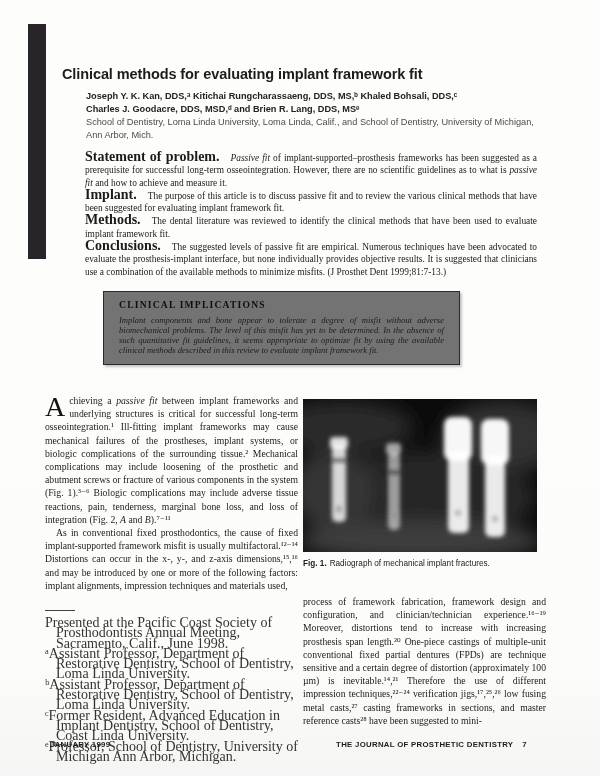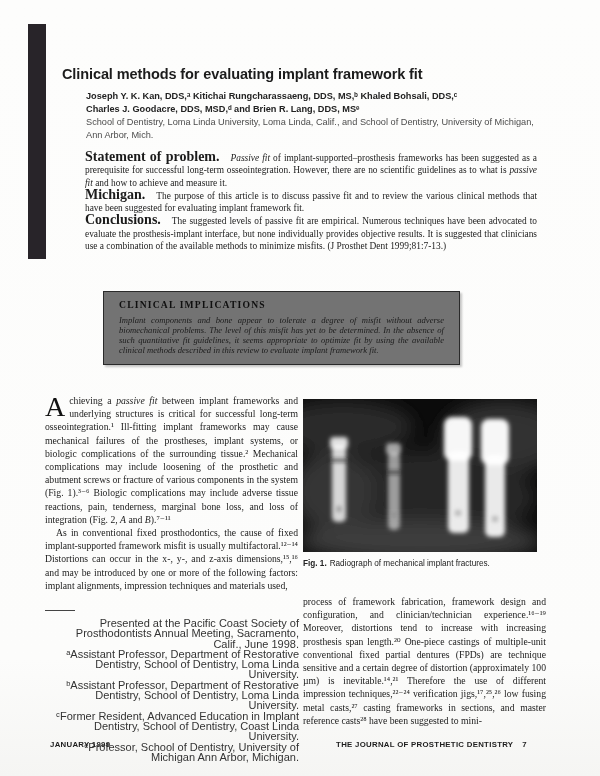--- a/index.html
+++ b/index.html
@@ -27,21 +27,21 @@
   .impl-box { position:absolute; left:103px; top:291px; width:357px; height:74px;
     background:#737373; border:1.8px solid #2a2a2a; padding:7px 15px 0 15px;
     box-shadow:2px 2px 2px rgba(0,0,0,0.22); }
   .impl-title { font-weight:bold; font-size:9.6px; letter-spacing:1.2px; color:#0f0f0f; }
   .impl-body { margin-top:5px; font-style:italic; font-size:8.6px; line-height:10px; text-align:justify; color:#1c1c1c; }
   .col-left { position:absolute; left:45px; top:394px; width:253px;
     font-size:9.7px; line-height:13.2px; text-align:justify; }
   .dropcap { float:left; font-size:28px; line-height:23px; padding:1px 4px 0 0; color:#111; }
   .p-indent { text-indent:11px; }
   .footnotes { position:absolute; left:45px; top:610px; width:254px;
-    font-family:Liberation Sans, sans-serif; font-size:11px; line-height:10.3px; color:#333;text-align:right; }
+    font-family:Liberation Serif, serif; font-size:14px; line-height:10.3px; color:#333; }
   .fn-rule { width:30px; height:1px; background:#444; margin-bottom:7px; }
   .fn { padding-left:11px; text-indent:-11px; }
   .col-right { position:absolute; left:303px; top:395px; width:243px; }
   .figure { width:234px; height:153px; margin-top:4px; background:#000; overflow:hidden; }
   .caption { margin-top:7px; font-family:"Liberation Sans",sans-serif; font-size:8.2px; line-height:10px; color:#222; }
   .caption .cap-label { font-weight:bold; }
   .caption .cap-text { margin-left:3px; }
   .col-right .body-p { margin-top:26px; font-size:9.7px; line-height:13.2px; text-align:justify; color:#1b1b1b; }
   .footer { position:absolute; left:50px; top:740px; width:477px;
     display:flex; justify-content:space-between;
@@ -60,21 +60,22 @@
   <h1 class="title">Clinical methods for evaluating implant framework fit</h1>
 
   <div class="byline">
     <div class="authors">Joseph Y. K. Kan, DDS,ᵃ Kitichai Rungcharassaeng, DDS, MS,ᵇ Khaled Bohsali, DDS,ᶜ</div>
     <div class="authors">Charles J. Goodacre, DDS, MSD,ᵈ and Brien R. Lang, DDS, MSᵉ</div>
     <div class="affiliation">School of Dentistry, Loma Linda University, Loma Linda, Calif., and School of Dentistry, University of Michigan, Ann Arbor, Mich.</div>
   </div>
 
   <div class="abstract">
     <p><span class="abs-label">Statement of problem.</span><i>Passive fit</i><span> of implant-supported–prosthesis frameworks has been suggested as a prerequisite for successful long-term osseointegration. However, there are no scientific guidelines as to what is </span><i>passive fit</i><span> and how to achieve and measure it.</span></p>
-    <p><span class="abs-label">Michigan.</span><span>The purpose of this article is to discuss passive fit and to review the various clinical methods that have been suggested for evaluating implant framework fit.</span></p>
+    <p><span class="abs-label">Implant.</span><span>The purpose of this article is to discuss passive fit and to review the various clinical methods that have been suggested for evaluating implant framework fit.</span></p>
+    <p><span class="abs-label">Methods.</span><span>The dental literature was reviewed to identify the clinical methods that have been used to evaluate implant framework fit.</span></p>
     <p><span class="abs-label">Conclusions.</span><span>The suggested levels of passive fit are empirical. Numerous techniques have been advocated to evaluate the prosthesis-implant interface, but none individually provides objective results. It is suggested that clinicians use a combination of the available methods to minimize misfits. (J Prosthet Dent 1999;81:7-13.)</span></p>
   </div>
 
   <div class="impl-box">
     <div class="impl-title">CLINICAL IMPLICATIONS</div>
     <div class="impl-body">Implant components and bone appear to tolerate a degree of misfit without adverse biomechanical problems. The level of this misfit has yet to be determined. In the absence of such quantitative fit guidelines, it seems appropriate to optimize fit by using the available clinical methods described in this review to evaluate implant framework fit.</div>
   </div>
 
   <div class="col-left">
     <p><span class="dropcap">A</span><span>chieving a </span><i>passive fit</i><span> between implant frameworks and underlying structures is critical for successful long-term osseointegration.¹ Ill-fitting implant frameworks may cause mechanical failures of the prostheses, implant systems, or biologic complications of the surrounding tissue.² Mechanical complications may include loosening of the prosthetic and abutment screws or fracture of various components in the system (Fig. 1).³⁻⁶ Biologic complications may include adverse tissue reactions, pain, tenderness, marginal bone loss, and loss of integration (Fig. 2, </span><i>A</i><span> and </span><i>B</i><span>).⁷⁻¹¹</span></p>

